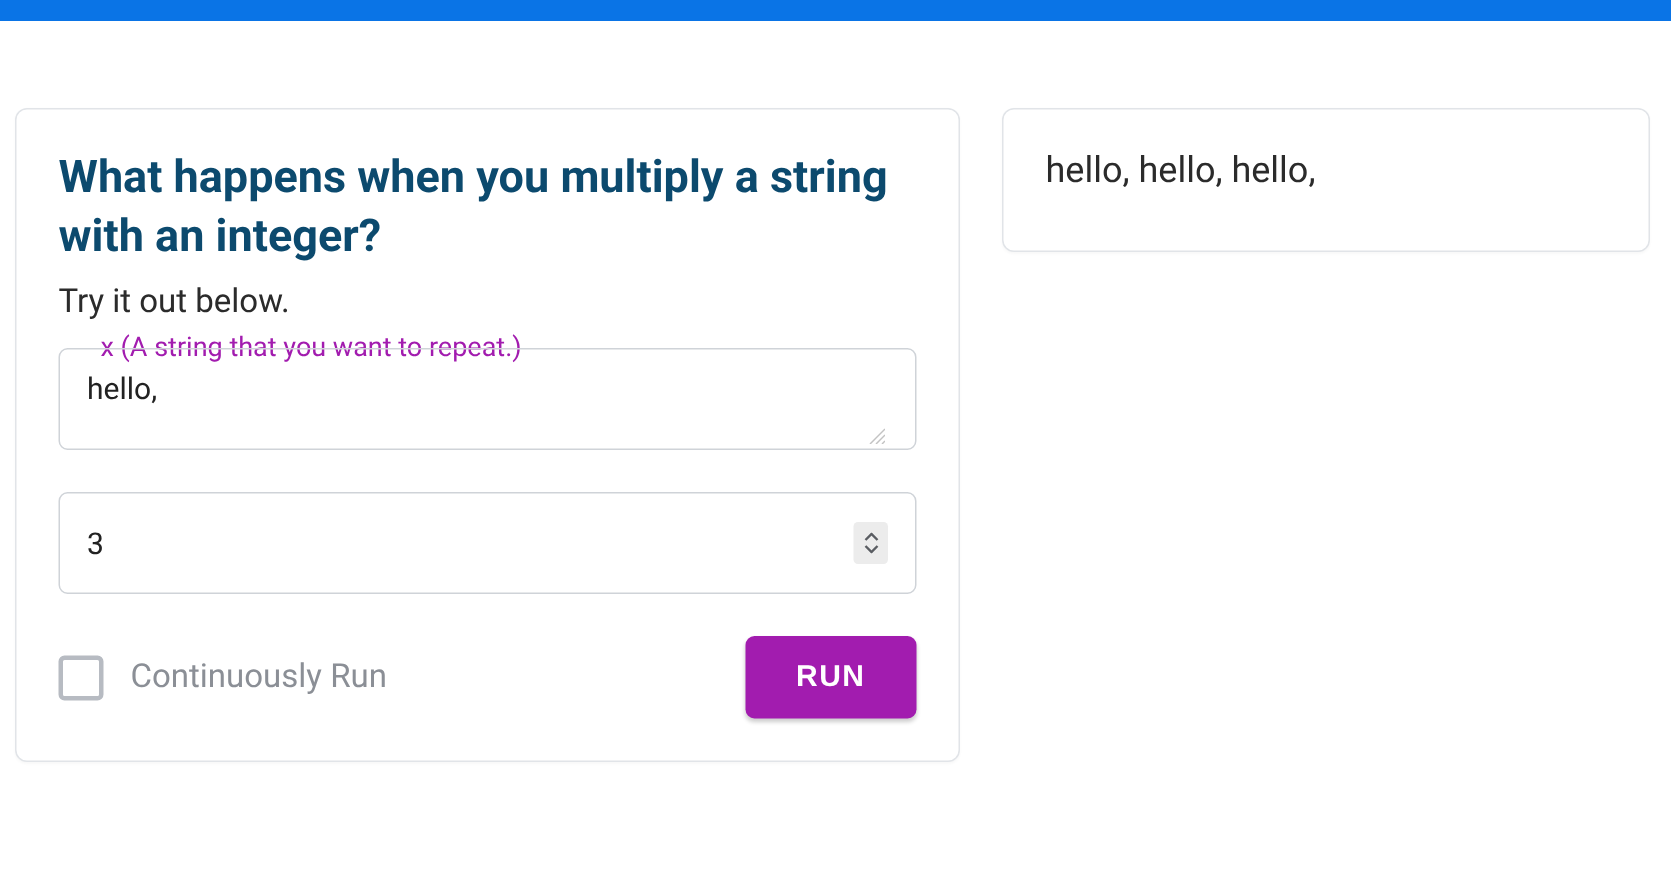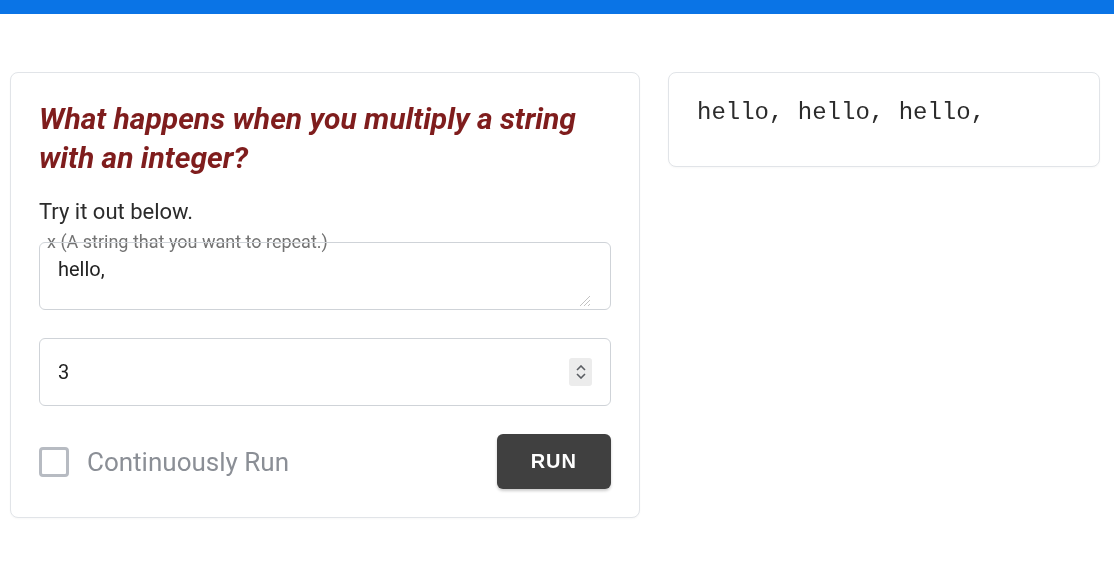--- a/index.html
+++ b/index.html
@@ -26,48 +26,46 @@
     box-shadow: 0 1px 2px rgba(0,0,0,0.03);
   }
   .left-card {
     width: 630px;
     padding: 26px 28px 28px 28px;
   }
   .right-card {
     width: 432px;
     padding: 26px 28px 40px 28px;
     align-self: flex-start;
-    font-family: Liberation Mono, monospace;
   }
   .title {
     font-size: 30px;
     font-weight: 700;
     line-height: 1.3;
-    color: #7f1d1d;
-    margin-bottom: 22px;
-    font-style: italic;
+    color: #0c4a6e;
+    margin-bottom: 12px;
   }
   .subtitle {
     font-size: 22px;
     color: #2b2b2b;
     margin-bottom: 18px;
   }
 
   .field {
     position: relative;
     margin-bottom: 28px;
   }
   .field-label {
     position: absolute;
     top: -11px;
-    left: 0;
+    left: 20px;
     background: #fff;
     padding: 0 8px;
     font-size: 18px;
-    color: #737373;
+    color: #a21caf;
     white-space: nowrap;
   }
   .input-wrap {
     border: 1px solid #cfd3d8;
     border-radius: 6px;
     padding: 12px 18px;
     height: 68px;
     display: flex;
     align-items: center;
     position: relative;
@@ -133,25 +131,25 @@
   }
   .checkbox-box {
     width: 30px;
     height: 30px;
     border: 3px solid #b7bbc2;
     border-radius: 4px;
     background: #fff;
     cursor: pointer;
   }
   .checkbox-label {
-    font-size: 26px;
+    font-size: 22px;
     color: #8b8f96;
   }
   .run-button {
-    background: #404040;
+    background: #a21caf;
     color: #fff;
     border: none;
     border-radius: 6px;
     font-size: 20px;
     font-weight: 600;
     letter-spacing: 1px;
     padding: 16px 34px;
     cursor: pointer;
     box-shadow: 0 2px 3px rgba(0,0,0,0.2);
   }

